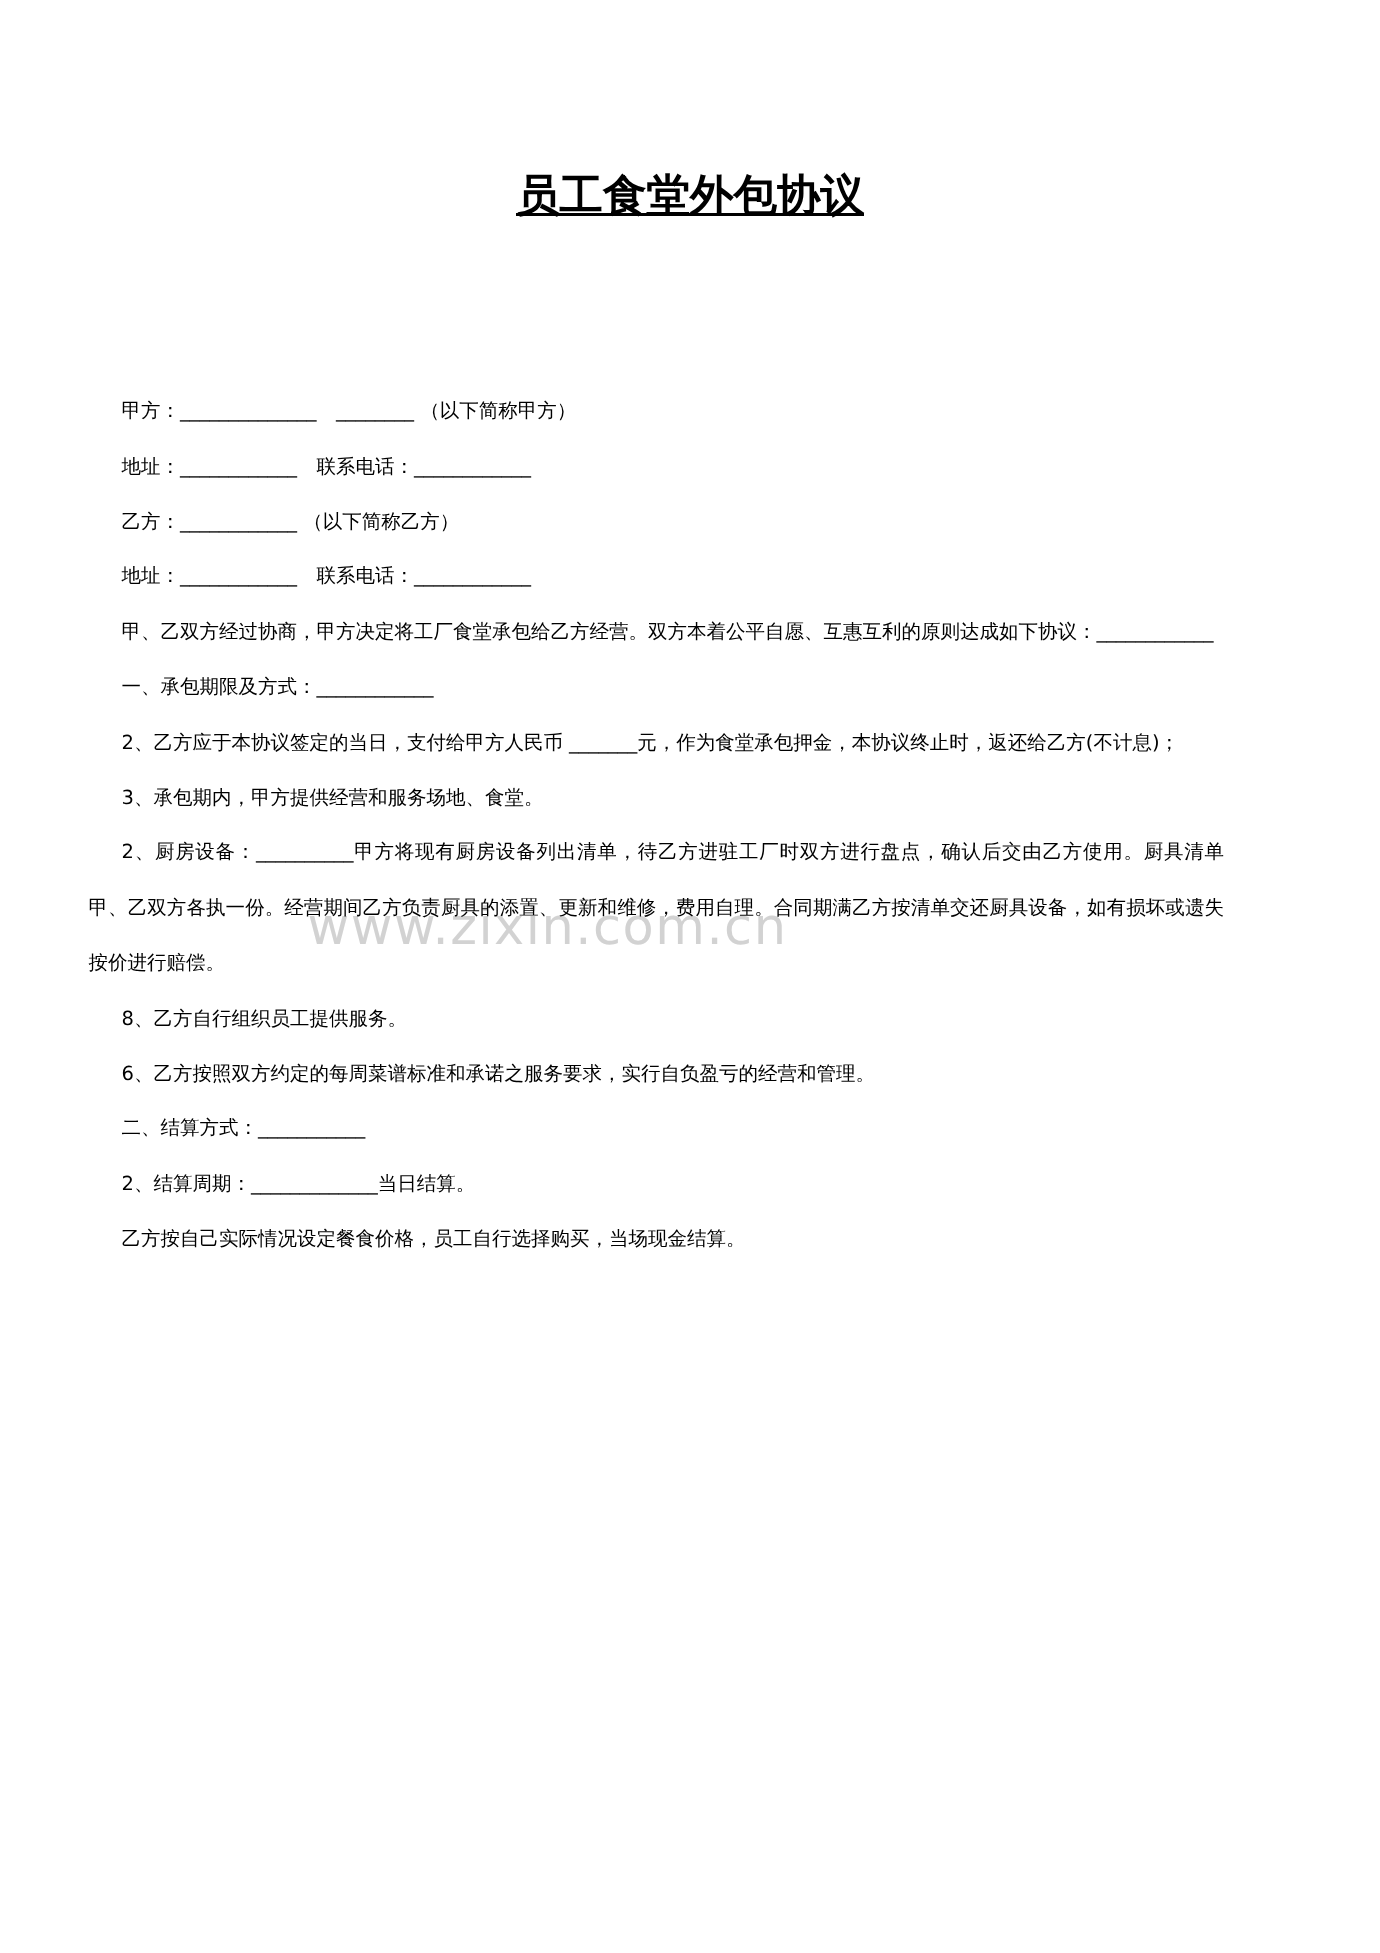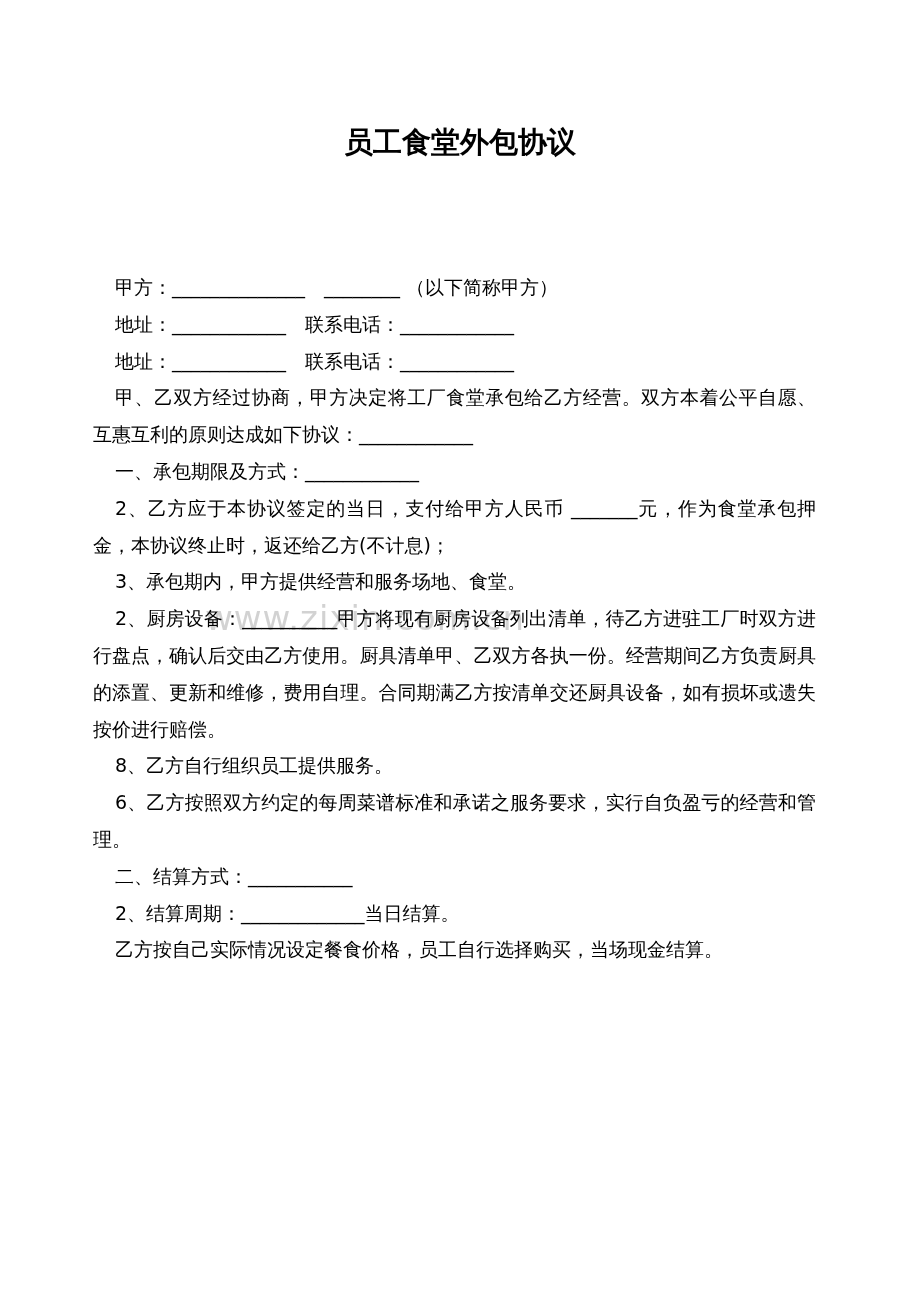--- a/index.html
+++ b/index.html
@@ -25,33 +25,34 @@
     letter-spacing: 1px;
     color: #c8c8c8;
     opacity: 0.8;
     white-space: nowrap;
     z-index: 1;
     user-select: none;
   }
   .doc-title {
     position: relative;
     z-index: 2;
-    margin: 16px;
+    margin: 4px;
     padding-top: 106px;
     text-align: center;
     font-size: 29px;
     line-height: 40px;
     font-weight: bold;
+    text-decoration: underline;
   }
   .doc-body {
     position: relative;
     z-index: 2;
     margin-top: 107px;
-    padding: 0 104px 0 93px;
-    font-size: 19px;
+    padding: 0 104px 0 59px;
+    font-size: 13px;
     line-height: 36.8px;
   }
   .doc-body p {
     margin: 0;
     text-indent: 22px;
     text-align: justify;
     text-justify: inter-ideograph;
     word-break: break-all;
   }
 </style>
@@ -60,20 +61,21 @@
 
 <div class="page">
 
   <div class="watermark">www.zixin.com.cn</div>
 
   <h1 class="doc-title">员工食堂外包协议</h1>
 
   <div class="doc-body">
     <p>甲方：______________　________ （以下简称甲方）</p>
     <p>地址：____________　联系电话：____________</p>
+    <p>乙方：____________ （以下简称乙方）</p>
     <p>地址：____________　联系电话：____________</p>
     <p>甲、乙双方经过协商，甲方决定将工厂食堂承包给乙方经营。双方本着公平自愿、互惠互利的原则达成如下协议：____________</p>
     <p>一、承包期限及方式：____________</p>
     <p>2、乙方应于本协议签定的当日，支付给甲方人民币 _______元，作为食堂承包押金，本协议终止时，返还给乙方(不计息)；</p>
     <p>3、承包期内，甲方提供经营和服务场地、食堂。</p>
     <p>2、厨房设备：__________甲方将现有厨房设备列出清单，待乙方进驻工厂时双方进行盘点，确认后交由乙方使用。厨具清单甲、乙双方各执一份。经营期间乙方负责厨具的添置、更新和维修，费用自理。合同期满乙方按清单交还厨具设备，如有损坏或遗失按价进行赔偿。</p>
     <p>8、乙方自行组织员工提供服务。</p>
     <p>6、乙方按照双方约定的每周菜谱标准和承诺之服务要求，实行自负盈亏的经营和管理。</p>
     <p>二、结算方式：___________</p>
     <p>2、结算周期：_____________当日结算。</p>

